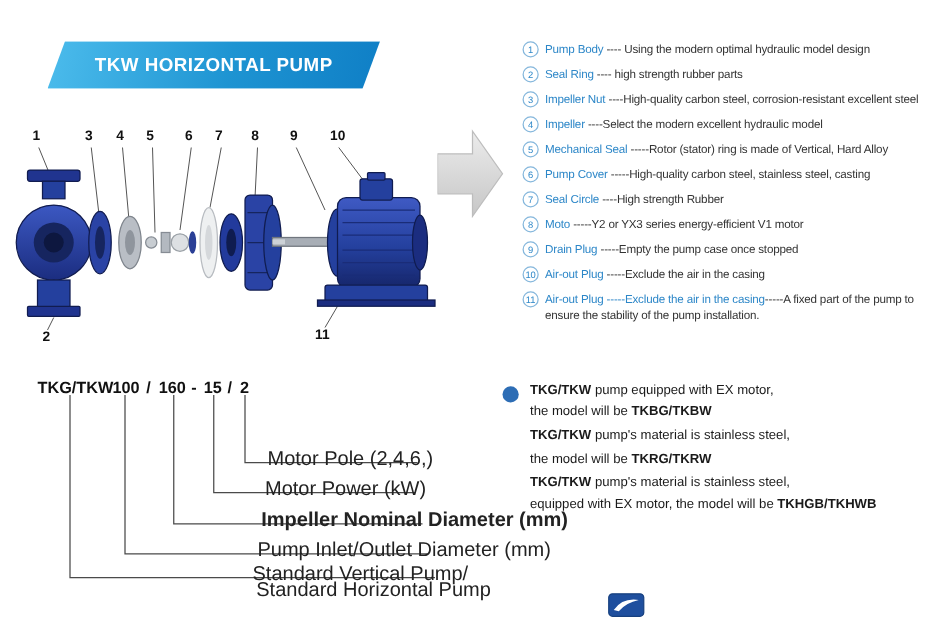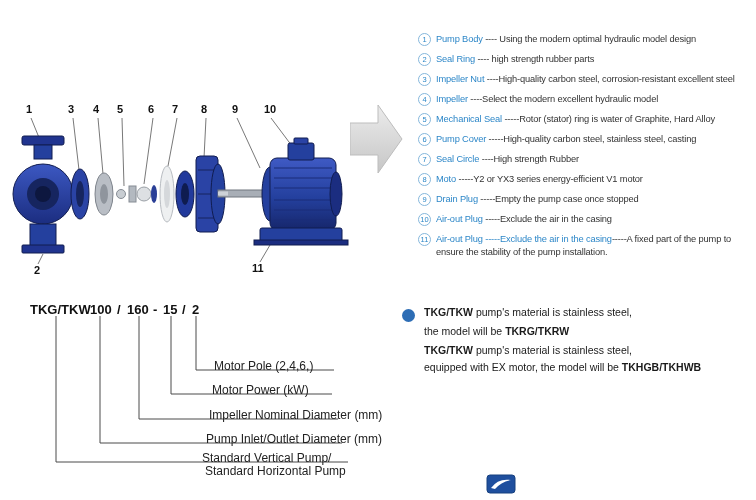--- a/index.html
+++ b/index.html
@@ -41,24 +41,24 @@
   .pname { color:#2d87c8; }
   .pblue { color:#2d87c8; }
   .pdesc { color:#333;text-align:right; }
 
   
   .model-token { position:absolute; top:302px; font-size:13px; font-weight:bold; color:#111; }
   .tk-series { left:30px; } .tk-dn { left:90px; } .tk-s1 { left:117px; }
   .tk-imp { left:127px; } .tk-s2 { left:153px; } .tk-pw { left:163px; }
   .tk-s3 { left:182px; } .tk-pole { left:192px; }
   .model-lines { position:absolute; left:0; top:300px; }
-  .mlabel { position:absolute; font-size:12px; color:#222; white-space:nowrap; }
+  .mlabel { position:absolute; font-size:16px; color:#222; white-space:nowrap; }
   .ml-pole { left:214px; top:359px; }
   .ml-power { left:212px; top:383px; }
-  .ml-imp { left:209px; top:408px; }
+  .ml-imp { left:209px; top:408px;font-weight:bold; }
   .ml-inlet { left:206px; top:432px;text-align:center; }
   .ml-series1 { left:202px; top:451px; }
   .ml-series2 { left:205px; top:464px; }
 
   
   .notes-bullet { position:absolute; left:402px; top:309px; width:13px; height:13px;
     border-radius:50%; background:#2d6db5; }
   .notes { position:absolute; left:424px; top:306px; width:320px;
     font-size:10.5px; line-height:13px; color:#1a1a1a; }
   .note-pair { margin-bottom:6px; }
@@ -66,20 +66,23 @@
   .note-line b { font-weight:bold; }
 
   
   .logo { position:absolute; left:486px; top:474px; }
 </style>
 </head>
 <body>
 
 <div class="page">
 
+  <div class="banner">
+    <span>TKW HORIZONTAL PUMP</span>
+  </div>
 
   <svg class="diagram-svg" width="346" height="195" viewBox="0 0 346 195">
     <defs>
       <linearGradient id="gBlue" x1="0" y1="0" x2="0" y2="1">
         <stop offset="0" stop-color="#3c58c2"></stop>
           <stop offset="1" stop-color="#1b2d80"></stop>
       </linearGradient>
       <linearGradient id="gMotor" x1="0" y1="0" x2="0" y2="1">
         <stop offset="0" stop-color="#3f5ac4"></stop>
           <stop offset="0.55" stop-color="#24409e"></stop>
@@ -202,21 +205,21 @@
     <div class="part-row">
       <span class="pnum">3</span>
       <span class="ptext"><span class="pname">Impeller Nut</span><span class="pdesc"> ----High-quality carbon steel, corrosion-resistant excellent steel</span></span>
     </div>
     <div class="part-row">
       <span class="pnum">4</span>
       <span class="ptext"><span class="pname">Impeller</span><span class="pdesc"> ----Select the modern excellent hydraulic model</span></span>
     </div>
     <div class="part-row">
       <span class="pnum">5</span>
-      <span class="ptext"><span class="pname">Mechanical Seal</span><span class="pdesc"> -----Rotor (stator) ring is water of Graphite, Hard Alloy</span></span>
+      <span class="ptext"><span class="pname">Mechanical Seal</span><span class="pdesc"> -----Rotor (stator) ring is made of Vertical, Hard Alloy</span></span>
     </div>
     <div class="part-row">
       <span class="pnum">6</span>
       <span class="ptext"><span class="pname">Pump Cover</span><span class="pdesc"> -----High-quality carbon steel, stainless steel, casting</span></span>
     </div>
     <div class="part-row">
       <span class="pnum">7</span>
       <span class="ptext"><span class="pname">Seal Circle</span><span class="pdesc"> ----High strength Rubber</span></span>
     </div>
     <div class="part-row">
@@ -259,20 +262,24 @@
   <span class="mlabel ml-pole">Motor Pole (2,4,6,)</span>
   <span class="mlabel ml-power">Motor Power  (kW)</span>
   <span class="mlabel ml-imp">Impeller Nominal Diameter (mm)</span>
   <span class="mlabel ml-inlet">Pump Inlet/Outlet Diameter (mm)</span>
   <span class="mlabel ml-series1">Standard Vertical Pump/</span>
   <span class="mlabel ml-series2">Standard  Horizontal Pump</span>
 
   <span class="notes-bullet"></span>
   <div class="notes">
     <div class="note-pair">
+      <div class="note-line"><b>TKG/TKW</b><span> pump equipped with EX motor,</span></div>
+      <div class="note-line"><span>the model will be </span><b>TKBG/TKBW</b></div>
+    </div>
+    <div class="note-pair">
       <div class="note-line"><b>TKG/TKW</b><span> pump's material is stainless steel,</span></div>
     </div>
     <div class="note-pair">
       <div class="note-line"><span>the model will be </span><b>TKRG/TKRW</b></div>
     </div>
     <div class="note-pair">
       <div class="note-line"><b>TKG/TKW</b><span> pump's material is stainless steel,</span></div>
       <div class="note-line"><span>equipped with EX motor, the model will be </span><b>TKHGB/TKHWB</b></div>
     </div>
   </div>

